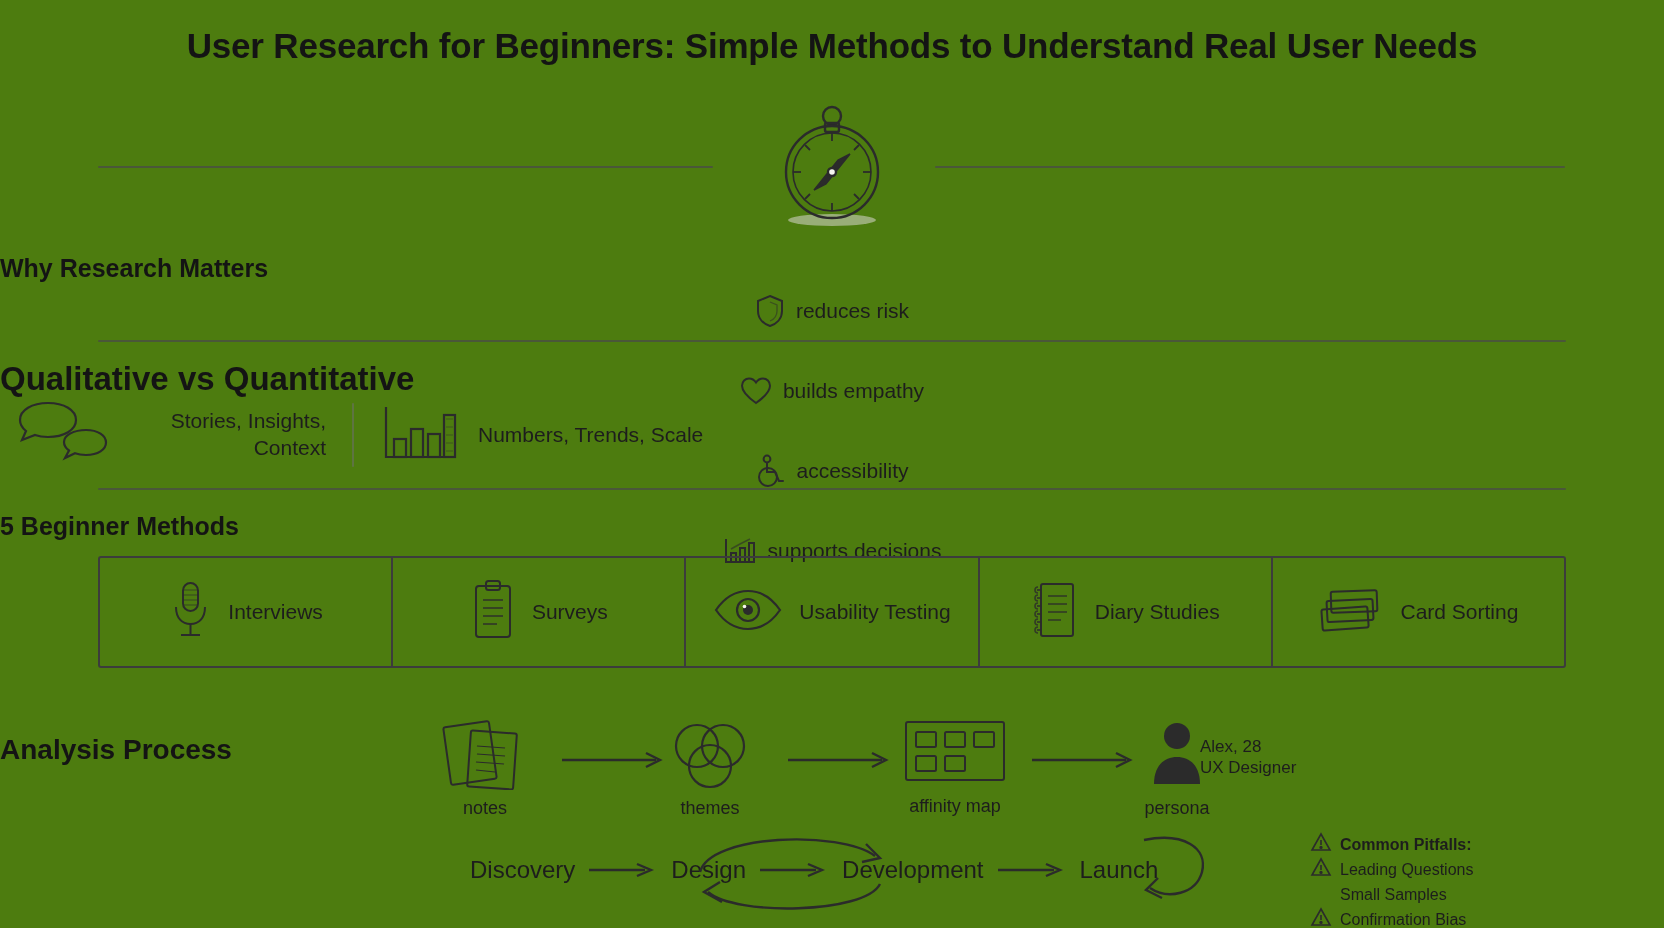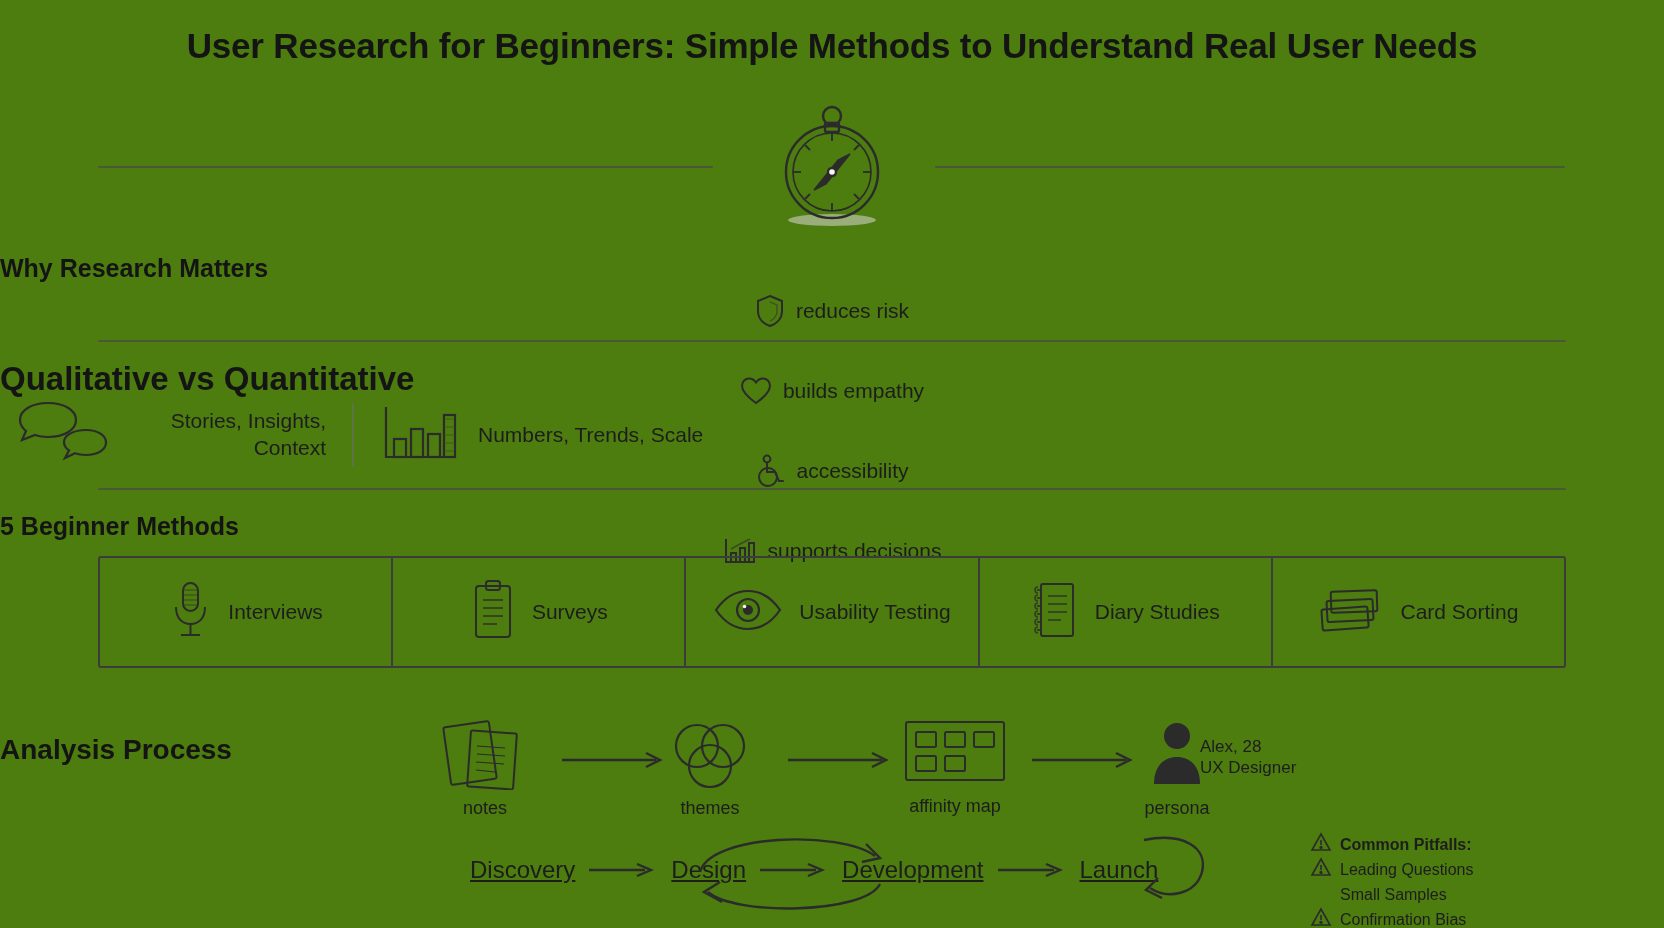--- a/index.html
+++ b/index.html
@@ -169,21 +169,20 @@
   }
   
   #lifecycle {
     position: absolute;
     top: 856px;
     left: 470px;
     display: flex;
     align-items: center;
     gap: 12px;
     font-size: 24px;
-    text-decoration: underline;
   }
   
   #pitfalls {
     position: absolute;
     left: 1310px;
     top: 832px;
     font-size: 16px;
     line-height: 1.32;
   }
   #pitfalls .pf-title { font-weight: bold; font-size: 16px; }

